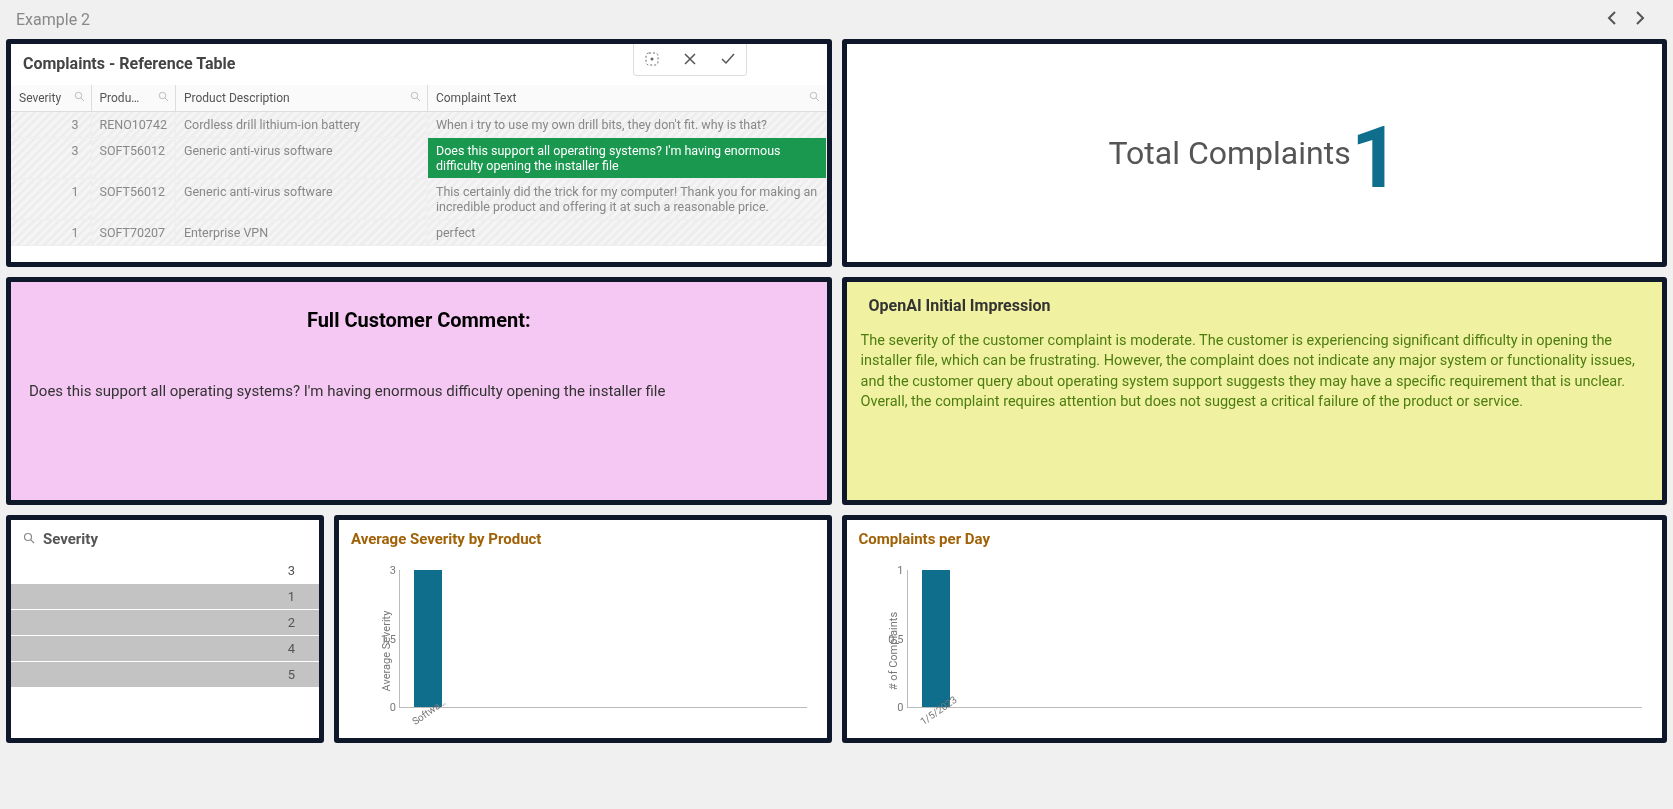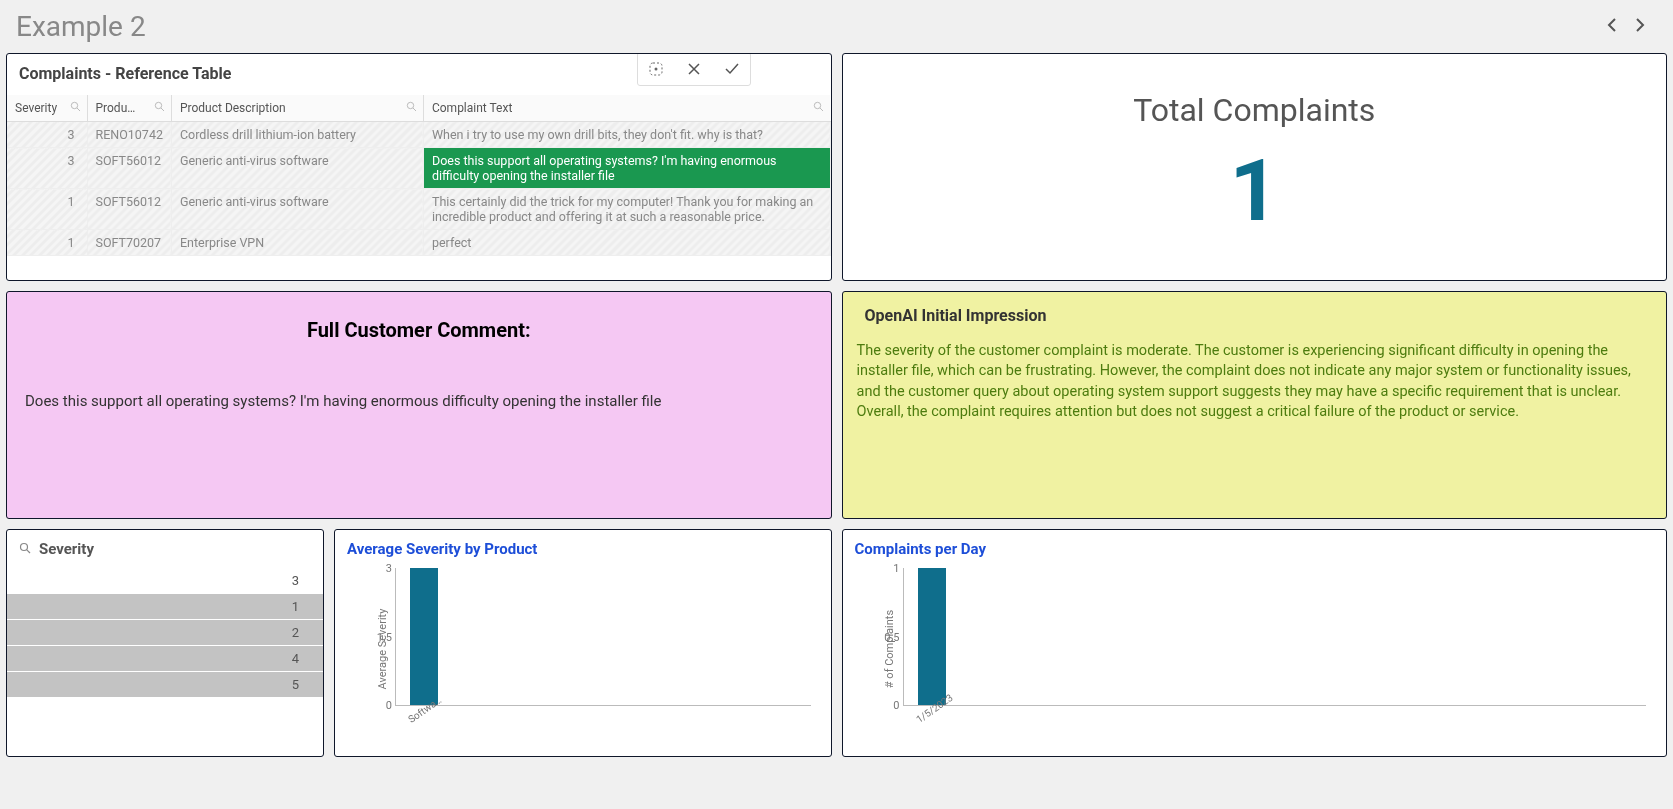--- a/index.html
+++ b/index.html
@@ -9,21 +9,21 @@
     color: #333;
     font-size: 13px;
     overflow: hidden;
   }
   .page-header {
     display: flex;
     align-items: center;
     padding: 10px 16px;
   }
   .page-title {
-    font-size: 28px;
+    font-size: 16px;
     font-weight: 400;
     color: #888;
   }
   .nav-arrows {
     margin-left: auto;
     display: flex;
     gap: 18px;
     padding-right: 12px;
   }
   .nav-arrow {
@@ -34,21 +34,21 @@
   }
   .grid {
     display: grid;
     grid-template-columns: 1fr 1fr;
     grid-template-rows: auto auto auto;
     gap: 10px;
     padding: 0 6px 10px 6px;
   }
   .panel {
     background: #fff;
-    border: 1px solid #0f172a;
+    border: 5px solid #0f172a;
     border-radius: 3px;
     position: relative;
   }
   
   .ref-panel { height: 228px; overflow: hidden; }
   .ref-header {
     display: flex;
     align-items: center;
     padding: 10px 12px 12px 12px;
   }
@@ -108,21 +108,21 @@
     background: #1a9850;
     color: #fff;
   }
   .ref-table tr.selected td:not(.text-cell) {
      background: repeating-linear-gradient(
       135deg, #f5f5f5, #f5f5f5 3px, #ededed 3px, #ededed 6px);
   }
   
   .kpi-panel {
     height: 228px;
-    display:flex; flex-direction:column;
+    display:flex; flex-direction:row;
     align-items:center; justify-content:center;
   }
   .kpi-title { font-size: 32px; color: #555; font-weight:400;}
   .kpi-value { font-size: 86px; font-weight:700; color:#0f6e8c; line-height:1.2; margin-top:10px;}
   
   .comment-panel {
     background:#f5c8f3;
     height: 228px;
     padding: 26px 18px;
   }
@@ -150,21 +150,21 @@
     text-align:right;
     padding: 5px 24px 5px 12px;
     font-size:13px;
     color:#555;
     cursor:pointer;
     border-bottom:1px solid #fff;
   }
   .severity-item.dimmed { background:#c3c3c3; }
   
   .chart-panel { height:228px; padding:10px 12px;}
-  .chart-title { font-size:15px; font-weight:700; color:#1d4ed8; margin-bottom:6px;}
+  .chart-title { font-size:15px; font-weight:700; color:#a16207; margin-bottom:18px;}
   .chart-body { position:relative; height:170px; }
   .y-axis-label {
     position:absolute; left:-5px; top:50%;
     transform: translateY(-50%) rotate(-90deg);
     transform-origin: center;
     font-size:11px; color:#777;
     white-space:nowrap;
   }
   .plot-area {
     position:absolute; left:48px; right:8px; top:4px; bottom:28px;

